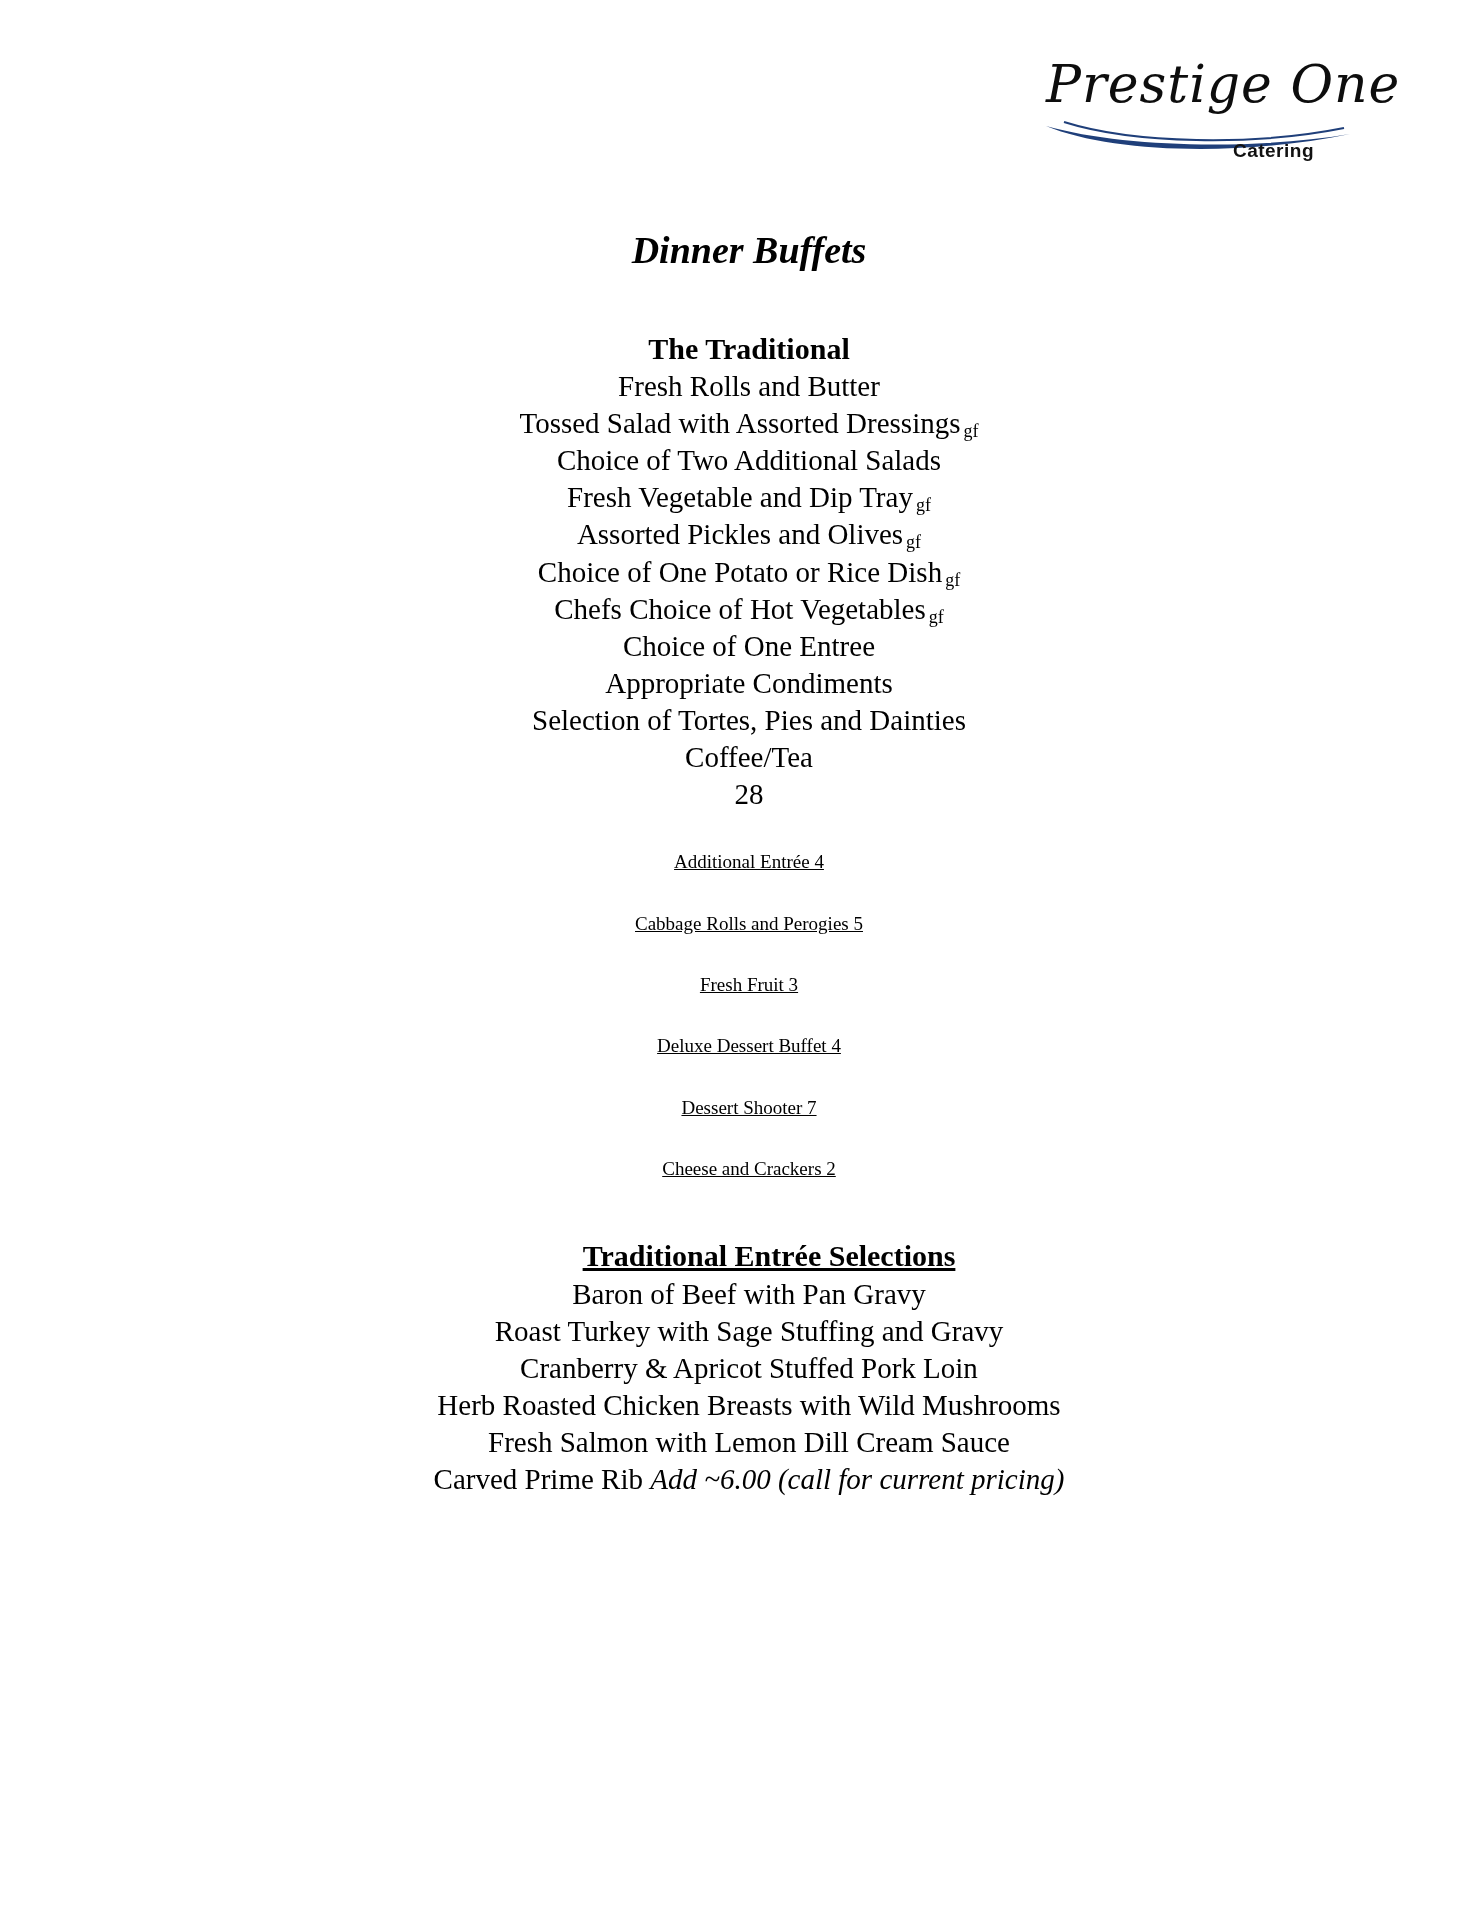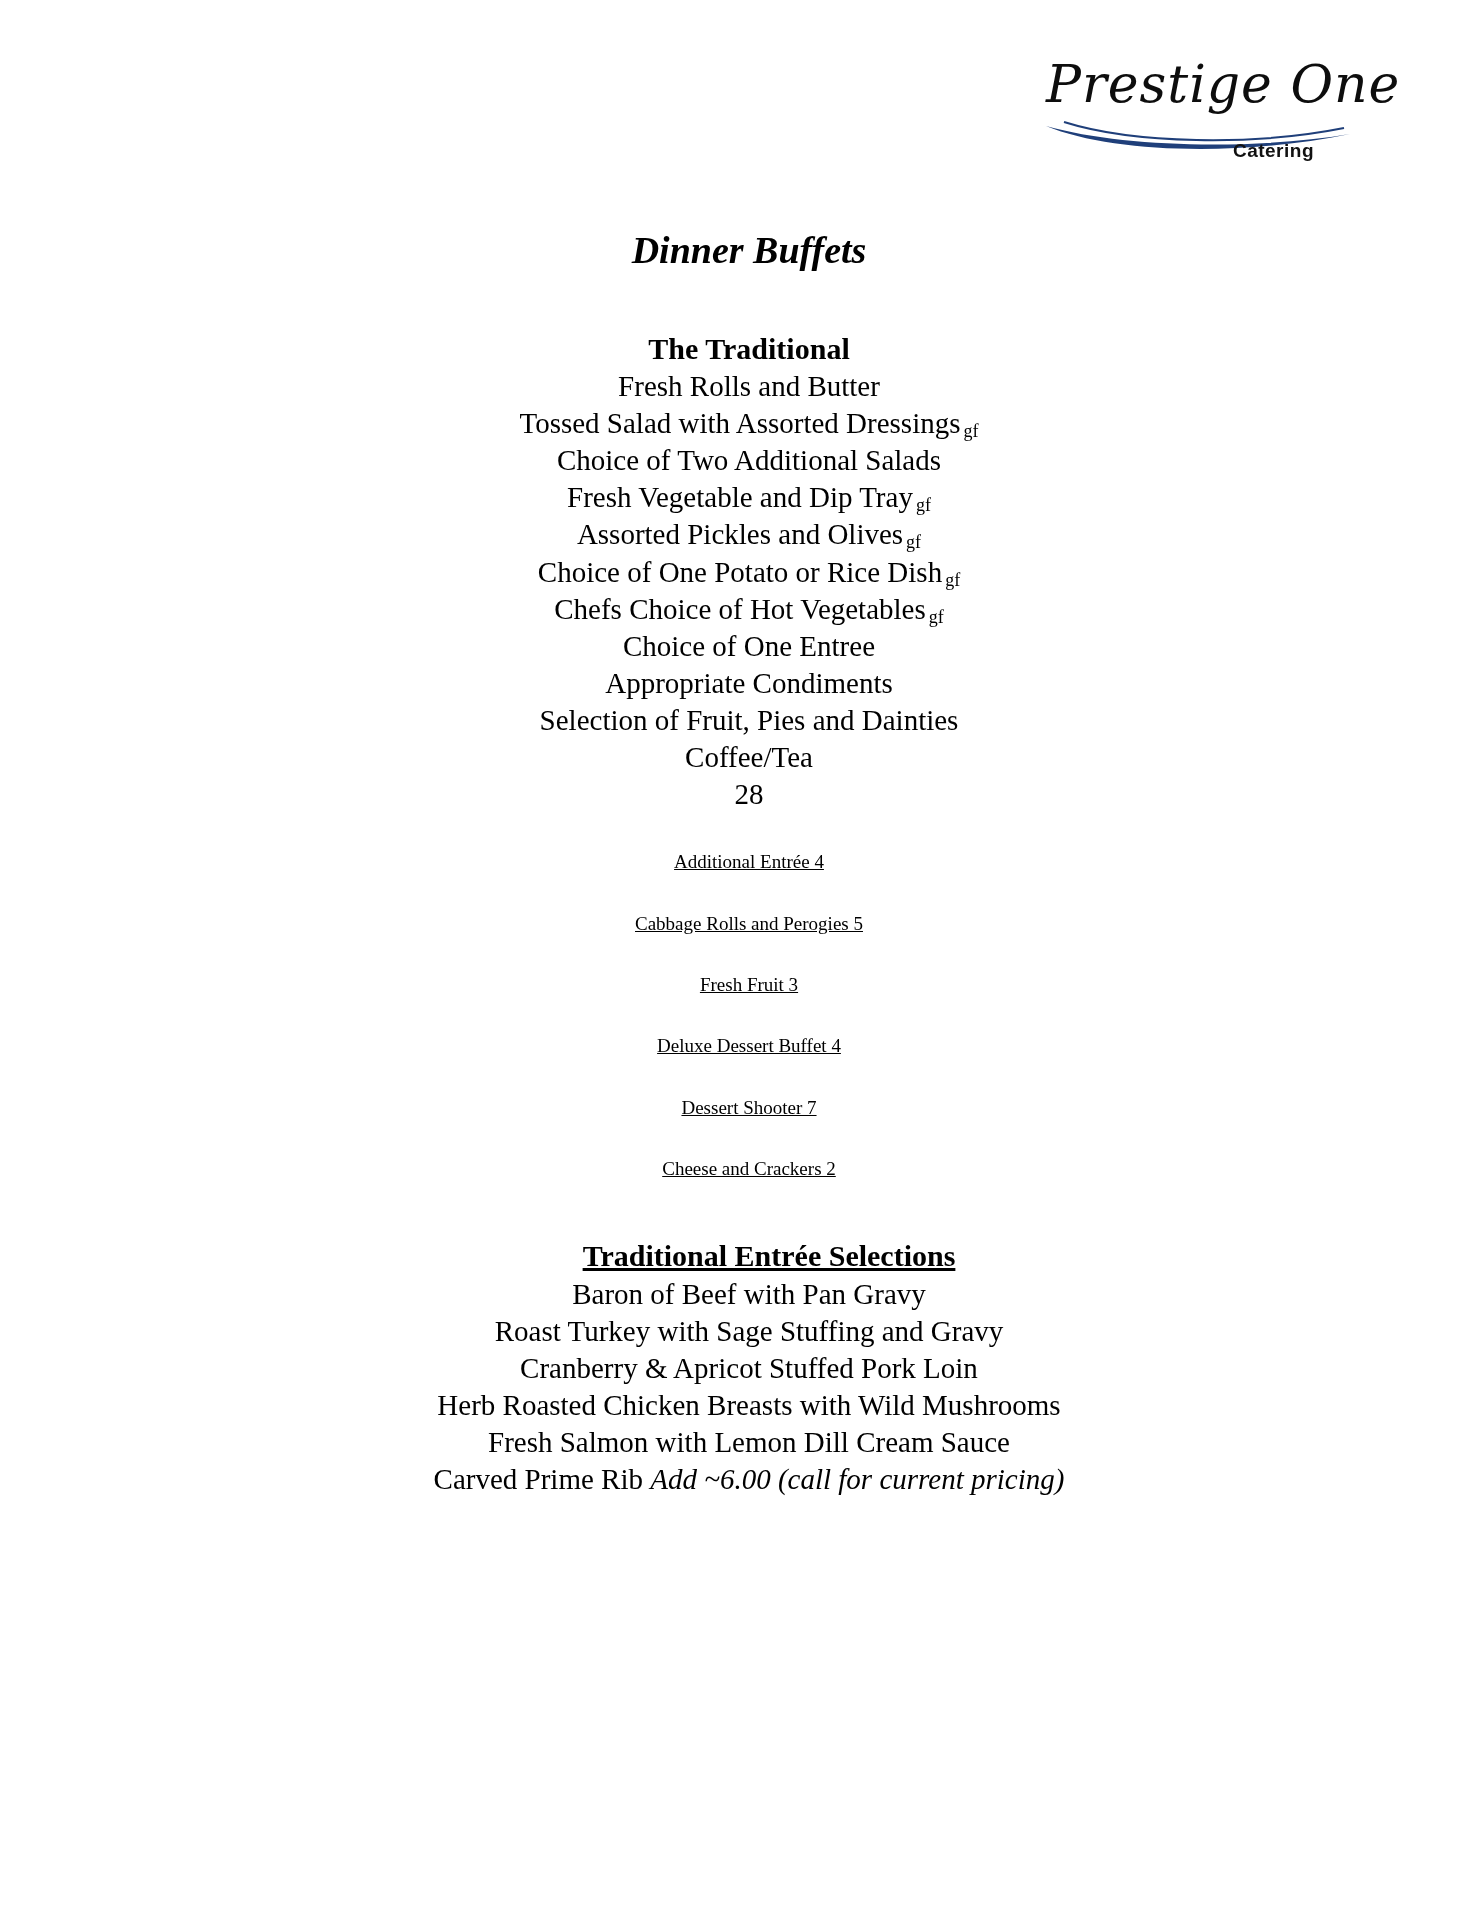--- a/index.html
+++ b/index.html
@@ -148,21 +148,21 @@
 
       <div class="line"><span>Fresh Rolls and Butter</span></div>
       <div class="line"><span>Tossed Salad with Assorted Dressings</span><span class="gf">gf</span></div>
       <div class="line"><span>Choice of Two Additional Salads</span></div>
       <div class="line"><span>Fresh Vegetable and Dip Tray</span><span class="gf">gf</span></div>
       <div class="line"><span>Assorted Pickles and Olives</span><span class="gf">gf</span></div>
       <div class="line"><span>Choice of One Potato or Rice Dish</span><span class="gf">gf</span></div>
       <div class="line"><span>Chefs Choice of Hot Vegetables</span><span class="gf">gf</span></div>
       <div class="line"><span>Choice of One Entree</span></div>
       <div class="line"><span>Appropriate Condiments</span></div>
-      <div class="line"><span>Selection of Fruit, Pies and Dainties</span></div>
+      <div class="line"><span>Selection of Tortes, Pies and Dainties</span></div>
       <div class="line"><span>Coffee/Tea</span></div>
       <div class="line">28</div>
     </div>
 
     <div class="addons">
       <div class="addon">Additional Entrée 4</div>
       <div class="addon">Cabbage Rolls and Perogies 5</div>
       <div class="addon">Fresh Fruit  3</div>
       <div class="addon">Deluxe Dessert Buffet 4</div>
       <div class="addon">Dessert Shooter 7</div>

